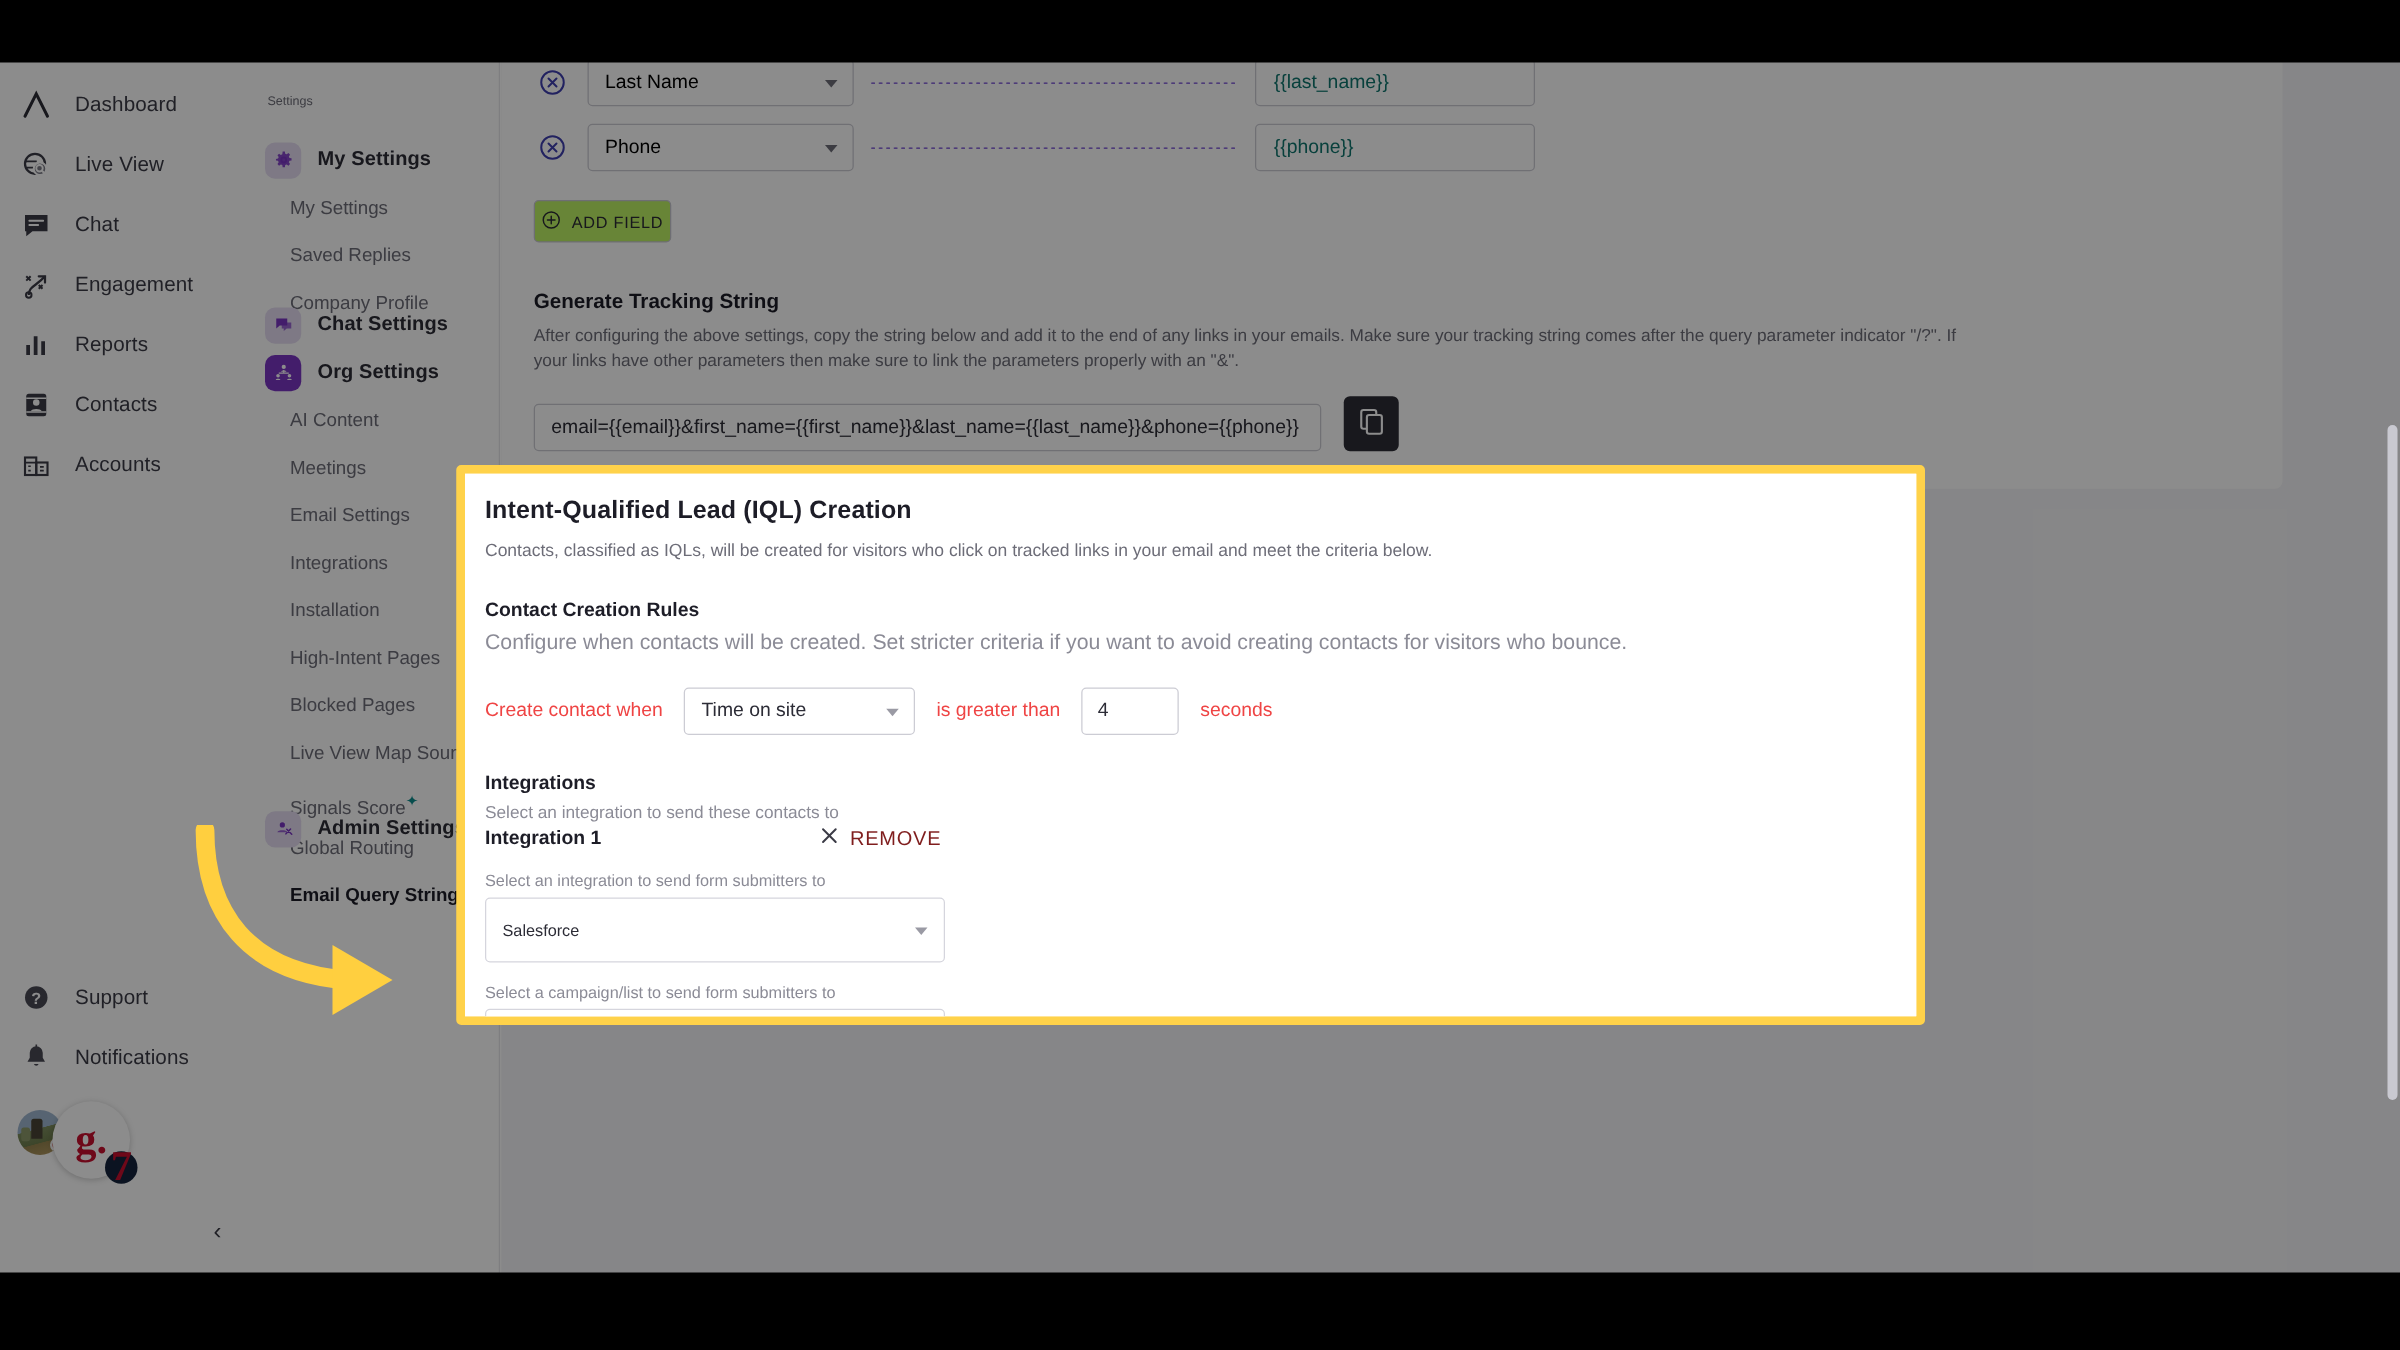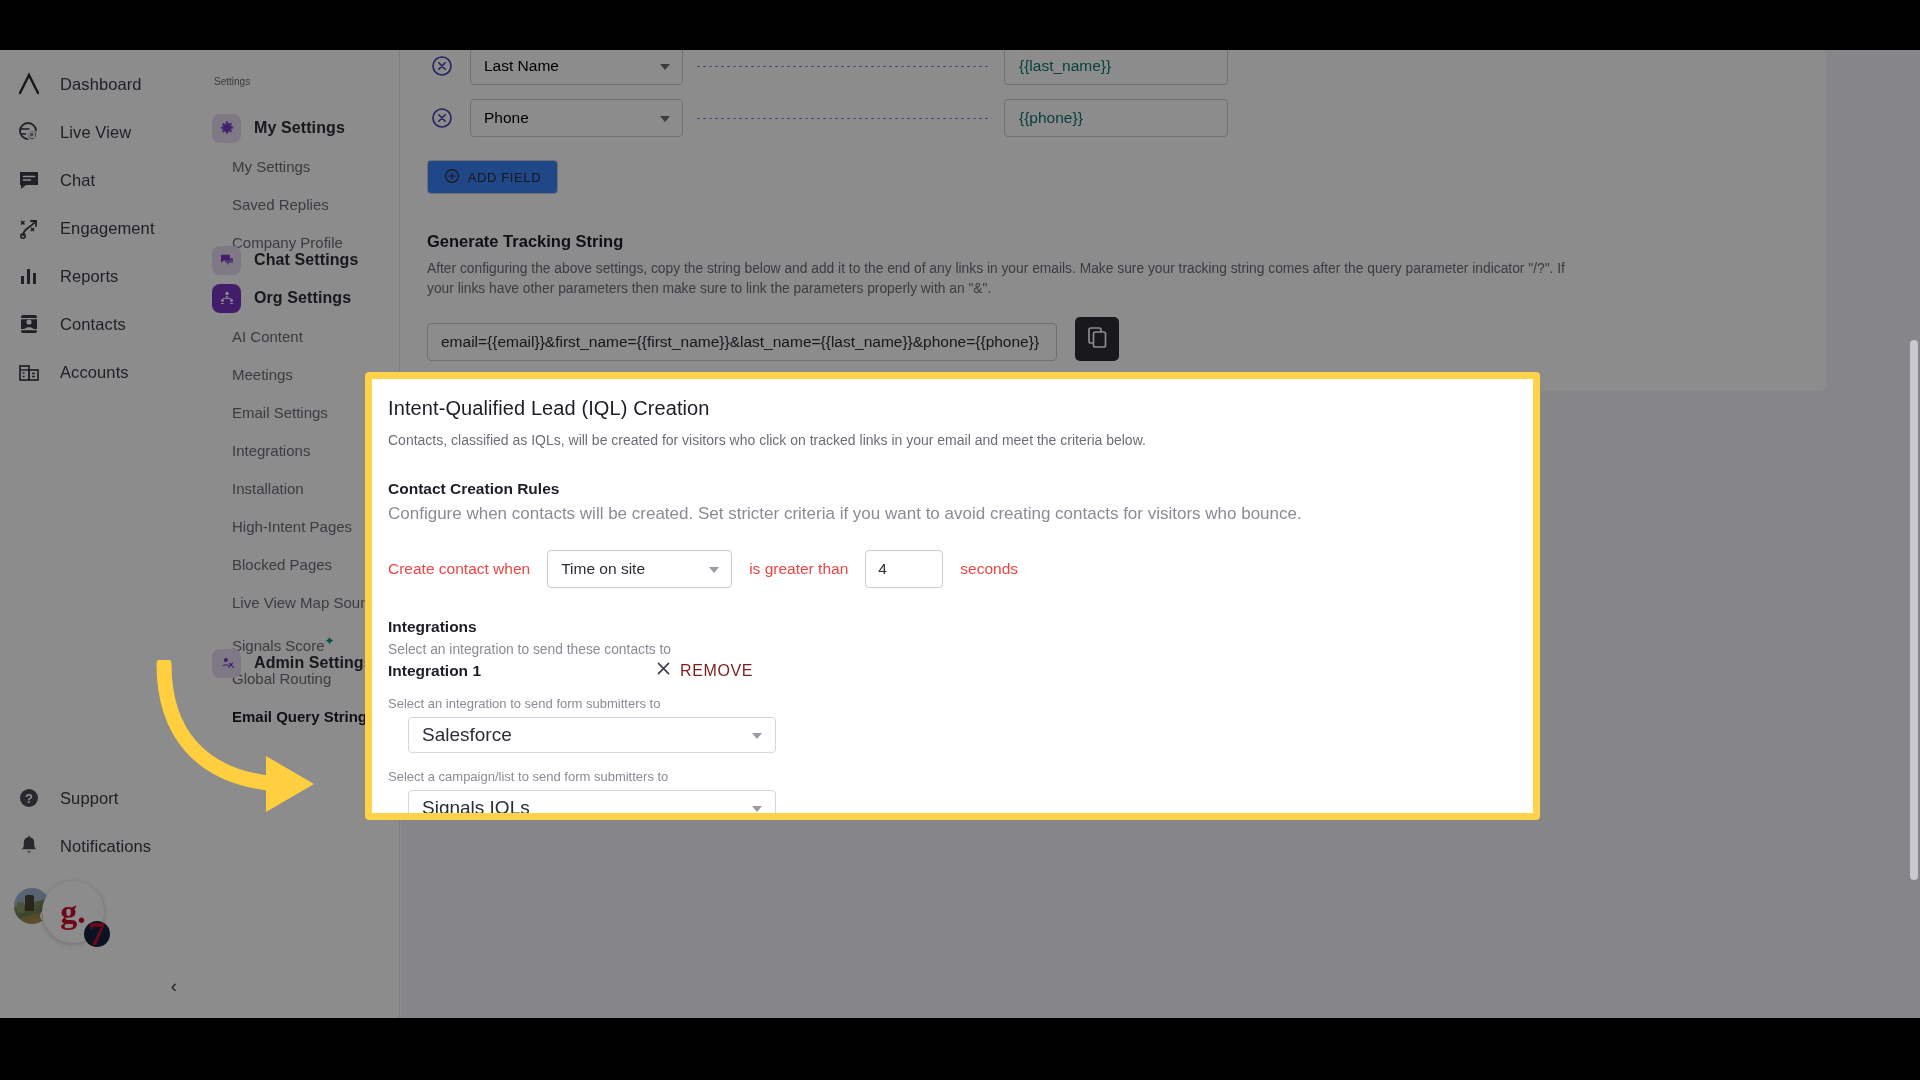--- a/index.html
+++ b/index.html
@@ -69,55 +69,55 @@
   }
   .sel .caret { position:absolute; right:12px; top:50%; margin-top:-2px; width:0; height:0;
     border-left:5px solid transparent; border-right:5px solid transparent; border-top:6px solid #6d6d78; }
   .dots { flex:1; height:1px; margin:0 14px 0 12px; max-width:295px;
     background-image:radial-gradient(circle, #6a3fd0 1.2px, transparent 1.3px);
     background-size:6px 3px; background-repeat:repeat-x; background-position:center; }
   .val-box { width:224px; height:38px; border:1px solid #ccccd4; border-radius:4px; background:#fff;
     display:flex; align-items:center; padding:0 14px; font-size:15.5px; color:#0f766e; }
 
   .addfield {
-    margin-top:16px; width:131px; height:34px; border:1px solid #c8c8d2; border-radius:4px; background:#3b82f6;
+    margin-top:16px; width:110px; height:34px; border:1px solid #c8c8d2; border-radius:4px; background:#bef264;
     display:flex; align-items:center; justify-content:center; gap:8px; font-size:13px; color:#2c2c36; letter-spacing:.6px; cursor:pointer;
   }
   .sec-title { margin-top:38px; font-size:16.5px; font-weight:700; color:#1d1d27; }
   .sec-desc { margin-top:8px; font-size:13.8px; color:#6d6d78; line-height:1.45; max-width:1150px; }
   .track-row { margin-top:18px; display:flex; align-items:flex-end; gap:18px; }
   .track-input { width:630px; height:38px; border:1px solid #ccccd4; border-radius:4px; background:#fff;
     display:flex; align-items:center; padding:0 13px; font-size:15.5px; color:#2c2c36; overflow:hidden; white-space:nowrap; }
   .copy-btn { width:44px; height:44px; border-radius:5px; background:#2c2c36; display:flex; align-items:center; justify-content:center; cursor:pointer; }
 
   
   .iql-wrap { position:absolute; left:365px; top:372px; width:1175px; height:448px; z-index:60; }
   .iql-border { position:absolute; inset:0; border:7px solid #ffd24a; border-radius:4px; background:#ffffff; }
   .iql-inner { position:absolute; inset:7px; background:#ffffff; padding:18px 22px 0 16px; overflow:hidden; }
-  .iql-title { font-size:20px; font-weight:400; color:#1d1d27; letter-spacing:.1px; }
+  .iql-title { font-size:20px; font-weight:700; color:#1d1d27; letter-spacing:.1px; }
   .iql-desc { margin-top:12px; font-size:14px; color:#6d6d78; }
   .ccr-title { margin-top:32px; font-size:15.5px; font-weight:700; color:#1d1d27; }
   .ccr-desc { margin-top:6px; font-size:17px; color:#8b8b96; }
   .rule-row { margin-top:26px; display:flex; align-items:center; gap:17px; }
   .rule-label { font-size:15.5px; color:#ef4444; }
   .sel-wide { position:relative; width:185px; height:38px; border:1px solid #ccccd4; border-radius:4px; background:#fff;
     display:flex; align-items:center; padding:0 30px 0 13px; font-size:15.5px; color:#2c2c36; cursor:pointer; }
   .sel-wide .caret { position:absolute; right:12px; top:50%; margin-top:-2px; width:0; height:0;
     border-left:5px solid transparent; border-right:5px solid transparent; border-top:6px solid #9a9aa4; }
   .num-input { width:78px; height:38px; border:1px solid #ccccd4; border-radius:4px; background:#fff;
     display:flex; align-items:center; padding:0 12px; font-size:15.5px; color:#2c2c36; }
 
   .int-title { margin-top:30px; font-size:15.5px; font-weight:700; color:#1d1d27; }
   .int-desc { margin-top:6px; font-size:13.8px; color:#8b8b96; }
   .int-row { margin-top:4px; display:flex; align-items:center; width:365px; }
   .int-name { font-size:15.5px; color:#1d1d27; font-weight:600; }
   .remove-btn { margin-left:auto; display:flex; align-items:flex-end; gap:9px; font-size:16px; color:#7f1d1d; letter-spacing:.6px; cursor:pointer; }
   .small-lbl { margin-top:16px; font-size:13px; color:#8b8b96; }
-  .sel-box { margin-top:6px; position:relative; width:368px; height:36px; border:1px solid #d5d5dd; border-radius:4px; background:#fff;
-    display:flex; align-items:center; padding:0 30px 0 13px; font-size:19px; color:#2c2c36; cursor:pointer;margin-left:20px; }
+  .sel-box { margin-top:6px; position:relative; width:368px; height:52px; border:1px solid #d5d5dd; border-radius:4px; background:#fff;
+    display:flex; align-items:center; padding:0 30px 0 13px; font-size:13px; color:#2c2c36; cursor:pointer; }
   .sel-box .caret { position:absolute; right:13px; top:50%; margin-top:-2px; width:0; height:0;
     border-left:5px solid transparent; border-right:5px solid transparent; border-top:6px solid #9a9aa4; }
 
   
   .arrow { position:absolute; left:150px; top:660px; width:200px; height:160px; z-index:70; pointer-events:none; }
 
   
   .sbar { position:absolute; right:2px; top:340px; width:8px; height:540px; background:#c9c9d1; border-radius:5px; z-index:55; cursor:pointer; }
 </style>
 </head>

